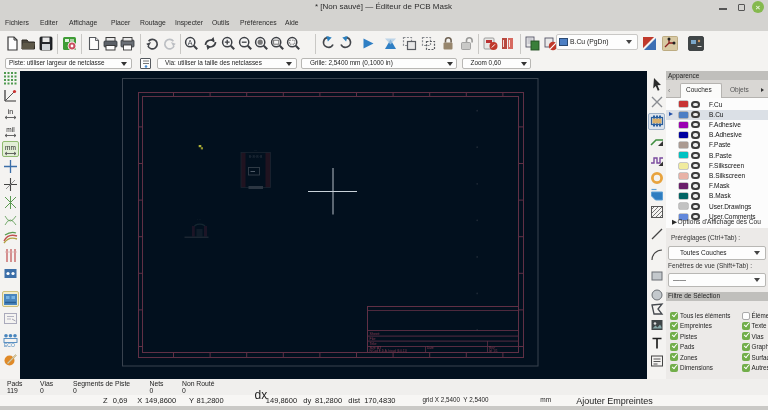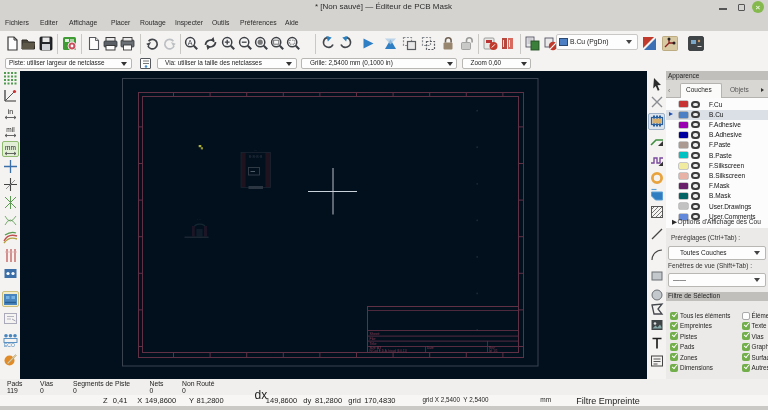--- a/index.html
+++ b/index.html
@@ -543,25 +543,25 @@
 <div class="a" style="left:7px;top:388.3px;font-size:6.8px;color:#222;">119</div>
 <div class="a" style="left:40px;top:381px;font-size:6.8px;color:#222;">Vias</div>
 <div class="a" style="left:40px;top:388.3px;font-size:6.8px;color:#222;">0</div>
 <div class="a" style="left:73px;top:381px;font-size:6.8px;color:#222;">Segments de Piste</div>
 <div class="a" style="left:73px;top:388.3px;font-size:6.8px;color:#222;">0</div>
 <div class="a" style="left:149.5px;top:381px;font-size:6.8px;color:#222;">Nets</div>
 <div class="a" style="left:149.5px;top:388.3px;font-size:6.8px;color:#222;">0</div>
 <div class="a" style="left:182px;top:381px;font-size:6.8px;color:#222;">Non Routé</div>
 <div class="a" style="left:182px;top:388.3px;font-size:6.8px;color:#222;">0</div>
 <div class="a" style="left:103px;top:397.3px;font-size:7.5px;color:#222;">Z</div>
-<div class="a" style="left:112.8px;top:397.3px;font-size:7.5px;color:#222;">0,41</div>
+<div class="a" style="left:112.8px;top:397.3px;font-size:7.5px;color:#222;">0,69</div>
 <div class="a" style="left:137.3px;top:397.3px;font-size:7.5px;color:#222;">X</div>
 <div class="a" style="left:144.9px;top:397.3px;font-size:7.5px;color:#222;">149,8600</div>
 <div class="a" style="left:188.9px;top:397.3px;font-size:7.5px;color:#222;">Y</div>
 <div class="a" style="left:196.6px;top:397.3px;font-size:7.5px;color:#222;">81,2800</div>
 <div class="a" style="left:254.5px;top:389px;font-size:12px;color:#222;">dx</div>
 <div class="a" style="left:265.8px;top:397.3px;font-size:7.5px;color:#222;">149,8600</div>
 <div class="a" style="left:303.3px;top:397.3px;font-size:7.5px;color:#222;">dy</div>
 <div class="a" style="left:315px;top:397.3px;font-size:7.5px;color:#222;">81,2800</div>
-<div class="a" style="left:348.3px;top:397.3px;font-size:7.5px;color:#222;">grid</div>
+<div class="a" style="left:348.3px;top:397.3px;font-size:7.5px;color:#222;">dist</div>
 <div class="a" style="left:364.2px;top:397.3px;font-size:7.5px;color:#222;">170,4830</div>
 <div class="a" style="left:422.5px;top:397.3px;font-size:6.3px;color:#222;">grid X 2,5400&nbsp; Y 2,5400</div>
 <div class="a" style="left:540.3px;top:397.3px;font-size:6.5px;color:#222;">mm</div>
-<div class="a" style="left:576.2px;top:396.6px;font-size:9px;color:#222;">Filtre Empreinte</div>
+<div class="a" style="left:576.2px;top:396.6px;font-size:9px;color:#222;">Ajouter Empreintes</div>
 </body></html>

